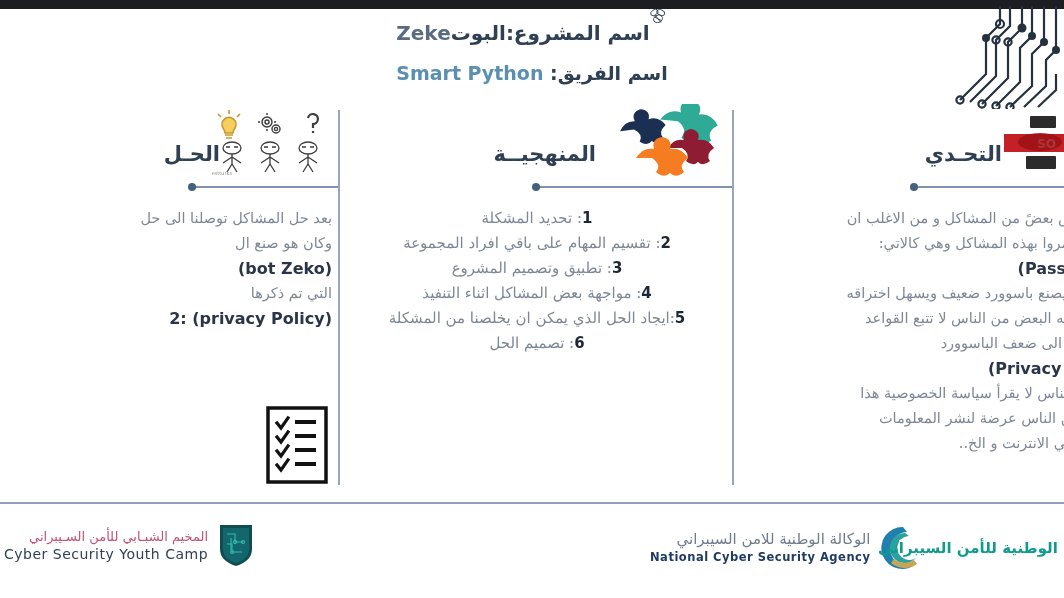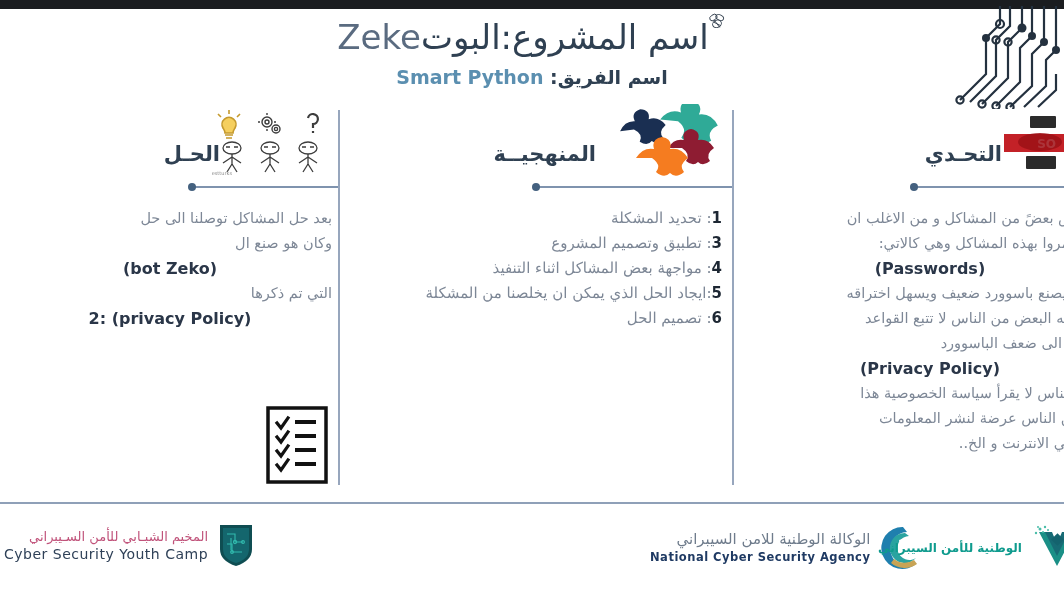--- a/index.html
+++ b/index.html
@@ -31,22 +31,22 @@
     pointer-events: none;
   }
 
   
   .header {
     position: absolute; top: 8px; left: 0; width: 1064px;
     text-align: center;
     direction: rtl;
   }
   .title-line1 {
-    font-size: 34px;
-    font-weight: normal;
+    font-size: 20px;
+    font-weight: bold;
     color: #2f4052;
     letter-spacing: 0px;
     line-height: 34px;
     white-space: nowrap;
   }
   .title-line1 .en { color: #5a6b80; }
   .title-line2 {
     margin-top: 10px;
     font-size: 19px;
     font-weight: bold;
@@ -145,31 +145,31 @@
   .col-body {
     direction: rtl;
     text-align: right;
     font-family: "DejaVu Serif", "Liberation Serif", serif;
     font-size: 14.5px;
     line-height: 25px;
     color: #7d8796;
     padding-top: 12px;
   }
   .col-solution  .col-body { padding-left: 8px;  padding-right: 6px; }
-  .col-method    .col-body { padding-left: 14px; padding-right: 10px; font-size: 15px;}
+  .col-method    .col-body { padding-left: 14px; padding-right: 10px; font-size: 15px; text-align: center;}
   .col-challenge .col-body { padding-left: 4px;  padding-right: 0px; }
 
   .col-body .bold-en {
     font-family: "DejaVu Sans", "Liberation Sans", sans-serif;
     font-weight: bold;
     color: #2a3648;
     font-size: 16px;
     direction: ltr;
     display: block;
-    text-align: center;
+    text-align: right;
   }
   .col-body .num {
     font-family: "DejaVu Sans", "Liberation Sans", sans-serif;
     font-weight: bold;
     color: #1d2733;
     font-size: 15px;
   }
   .col-body p { margin: 0; }
 
   
@@ -218,21 +218,21 @@
   }
   .logo-text-en {
     font-size: 14px;
     color: #2f4158;
     line-height: 18px;
     white-space: nowrap;
     letter-spacing: 0.5px;
   }
   .logo-ncsa .logo-text-ar { color:#6f7c8c; font-size: 15px; }
   .logo-ncsa .logo-text-en { color:#1f3a63; font-size: 11.5px; font-weight: bold;}
-  .logo-ncs  .logo-text-ar { color:#0f9b8e; font-size: 12px; font-weight: bold;}
+  .logo-ncs  .logo-text-ar { color:#0f9b8e; font-size: 15px; font-weight: bold;}
   .logo-ncs  .logo-text-en { color:#3a4a5c; font-size: 12px; }
   .logo-block { text-align: right; }
 </style>
 </head>
 <body>
 
 <div id="poster">
 
   <div class="top-strip"></div>
 
@@ -366,20 +366,21 @@
             </g>
           </svg>
         </div>
       </div>
       <div class="hrule-wrap">
         <div class="hrule"></div>
         <div class="hdot"></div>
       </div>
       <div class="col-body">
         <p><span class="num">1</span>: <span>تحديد المشكلة</span></p>
+        <p><span class="num">2</span>: <span>تقسيم المهام على باقي افراد المجموعة</span></p>
         <p><span class="num">3</span>: <span>تطبيق وتصميم المشروع</span></p>
         <p><span class="num">4</span>: <span>مواجهة بعض المشاكل اثناء التنفيذ</span></p>
         <p><span class="num">5</span>:<span>ايجاد الحل الذي يمكن ان يخلصنا من المشكلة</span></p>
         <p><span class="num">6</span>: <span>تصميم الحل</span></p>
       </div>
     </div>
 
     <div class="col col-challenge">
       <div class="col-head">
         <div class="col-title">التحـدي</div>

